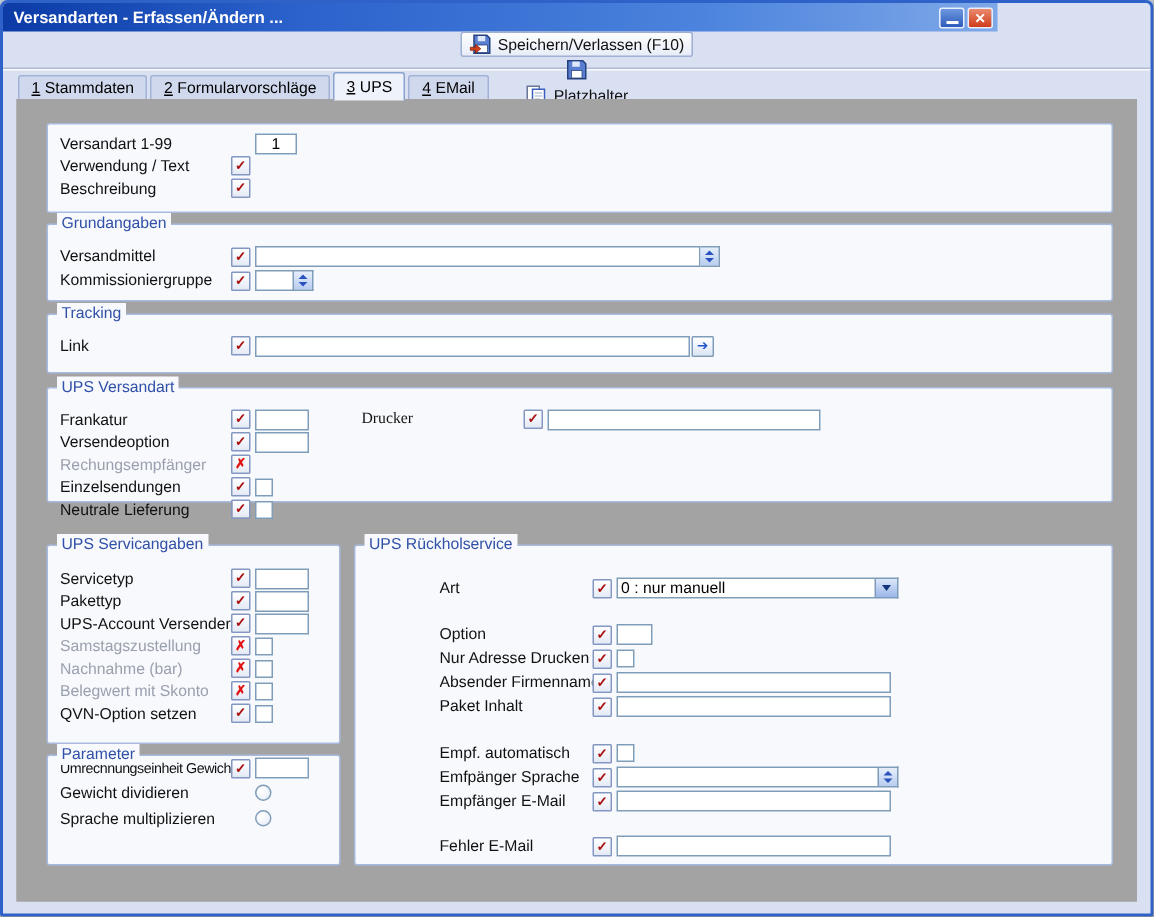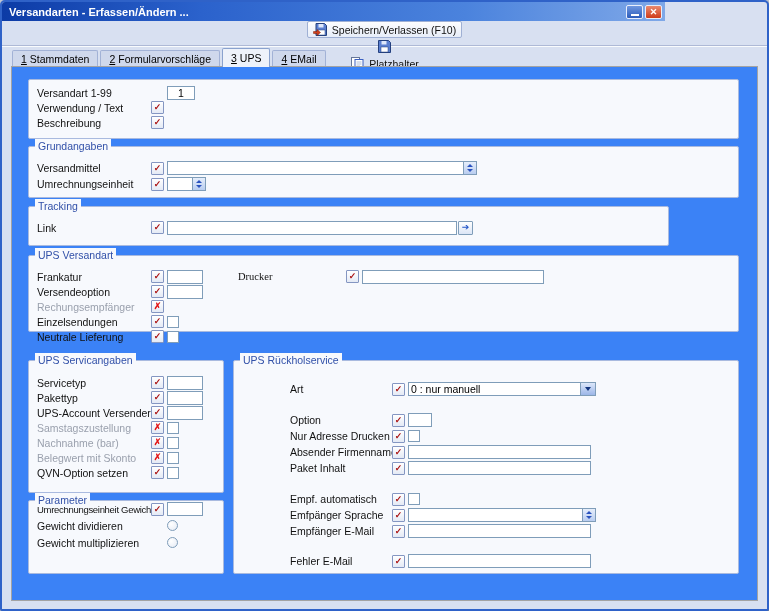--- a/index.html
+++ b/index.html
@@ -25,21 +25,21 @@
   .tool-btn.outlined { border:1px solid #9fb0d4; background:linear-gradient(#fdfdfe,#e7edf8); }
   .tool-sep { width:1px; height:17px; background:#aeb9d6; margin:0 4px; box-shadow:1px 0 0 #f6f9fe; }
   
   #tabstrip { position:absolute; left:10px; top:45px; height:19px; display:flex; align-items:flex-end; z-index:3; }
   .tab { height:16px; display:flex; align-items:center; padding:0 8px; margin-right:2px; font-size:10.5px;
          color:#000; background:#cfd8ec; border:1px solid #a2b2d6; border-bottom:none; border-radius:2px 2px 0 0; }
   .tab.active { height:19px; margin-bottom:-1px; background:#eef2fa; border-color:#8aa2ce; z-index:4; }
   .tab-num { text-decoration:underline; margin-right:3px; }
   
   #panel { position:absolute; left:9px; top:64px; width:747px; height:535px;
-           background:#3b82f6; border:1px solid #a3a3a3; }
+           background:#a3a3a3; border:4px solid #a3a3a3; }
   
   .gb { position:absolute; border:1px solid #a9badf; background:#f7f9fd; border-radius:2px; }
   .legend { position:absolute; top:-8px; left:6px; padding:0 3px; background:#f7f9fd;
             color:#3150a8; font-size:10.5px; line-height:14px; white-space:nowrap; }
   .row { display:flex; align-items:center; padding-left:8px; }
   .r15 { height:15px; } .r16 { height:16px; } .r17 { height:17px; }
   .vsp15 { height:15px; } .vsp14 { height:14px; }
   .lbl { flex:none; width:114px; font-size:10.5px; color:#111; white-space:nowrap; overflow:hidden; }
   .rh .lbl { width:102px;margin-left:48px; }
   .lbl.dis { color:#9aa0ad; }
@@ -161,31 +161,31 @@
       <div class="row r16">
         <span class="lbl">Versandmittel</span>
         <span class="cb chk">✓</span>
         <span class="field w297"></span>
         <span class="spin">
           <span class="tri-up"></span>
           <span class="tri-down"></span>
         </span>
       </div>
       <div class="row r16">
-        <span class="lbl">Umrechnungseinheit</span>
+        <span class="lbl">Kommissioniergruppe</span>
         <span class="cb chk">✓</span>
         <span class="field w24"></span>
         <span class="spin">
           <span class="tri-up"></span>
           <span class="tri-down"></span>
         </span>
       </div>
     </div>
 
-    <div class="gb" style="left:16px;top:139px;width:641px;height:40px;padding-top:13px">
+    <div class="gb" style="left:16px;top:139px;width:711px;height:40px;padding-top:13px">
       <span class="legend">Tracking</span>
       <div class="row r15">
         <span class="lbl">Link</span>
         <span class="cb chk">✓</span>
         <span class="field w290"></span>
         <span class="linkbtn">
           <span>➔</span>
         </span>
       </div>
     </div>
@@ -268,21 +268,21 @@
         <span class="lbl tight">Umrechnungseinheit Gewicht</span>
         <span class="cb chk">✓</span>
         <span class="field w36"></span>
       </div>
       <div class="row r17">
         <span class="lbl">Gewicht dividieren</span>
         <span class="sp16"></span>
         <span class="radio"></span>
       </div>
       <div class="row r17">
-        <span class="lbl">Gewicht multiplizieren</span>
+        <span class="lbl">Sprache multiplizieren</span>
         <span class="sp16"></span>
         <span class="radio"></span>
       </div>
     </div>
 
     <div class="gb rh" style="left:221px;top:293px;width:506px;height:214px;padding-top:20px">
       <span class="legend">UPS Rückholservice</span>
       <div class="row r16">
         <span class="lbl">Art</span>
         <span class="cb chk">✓</span>

